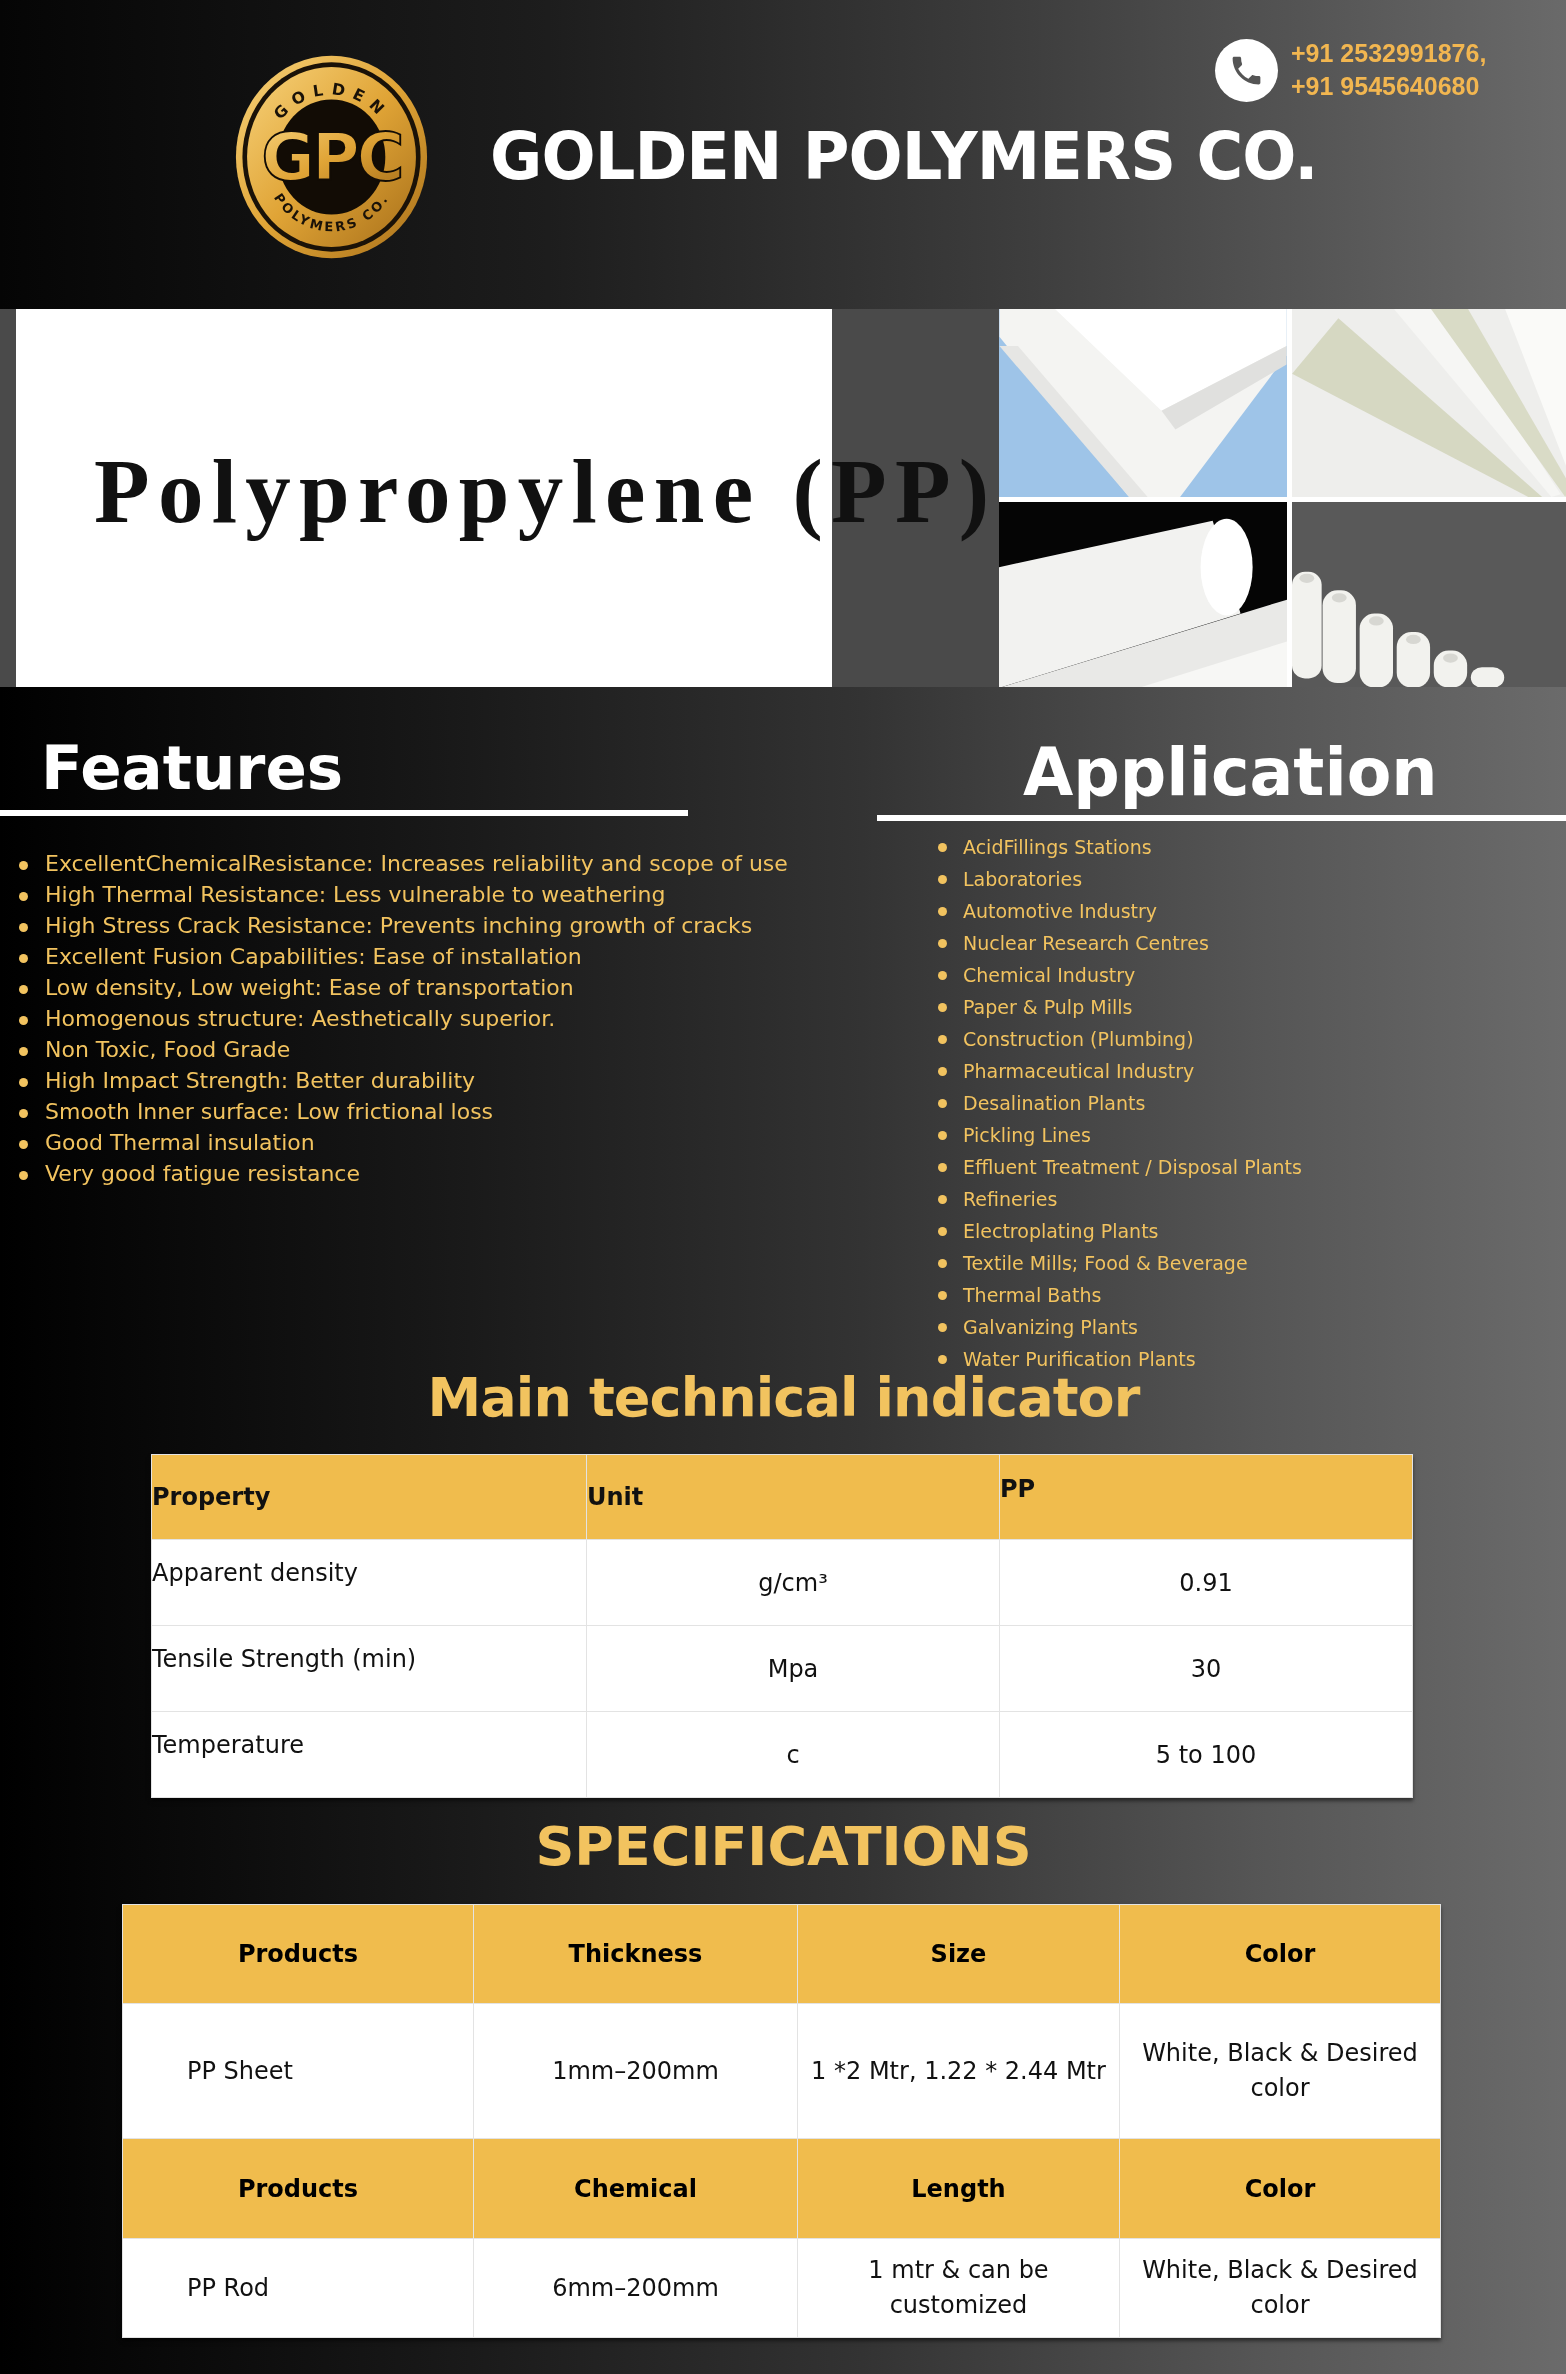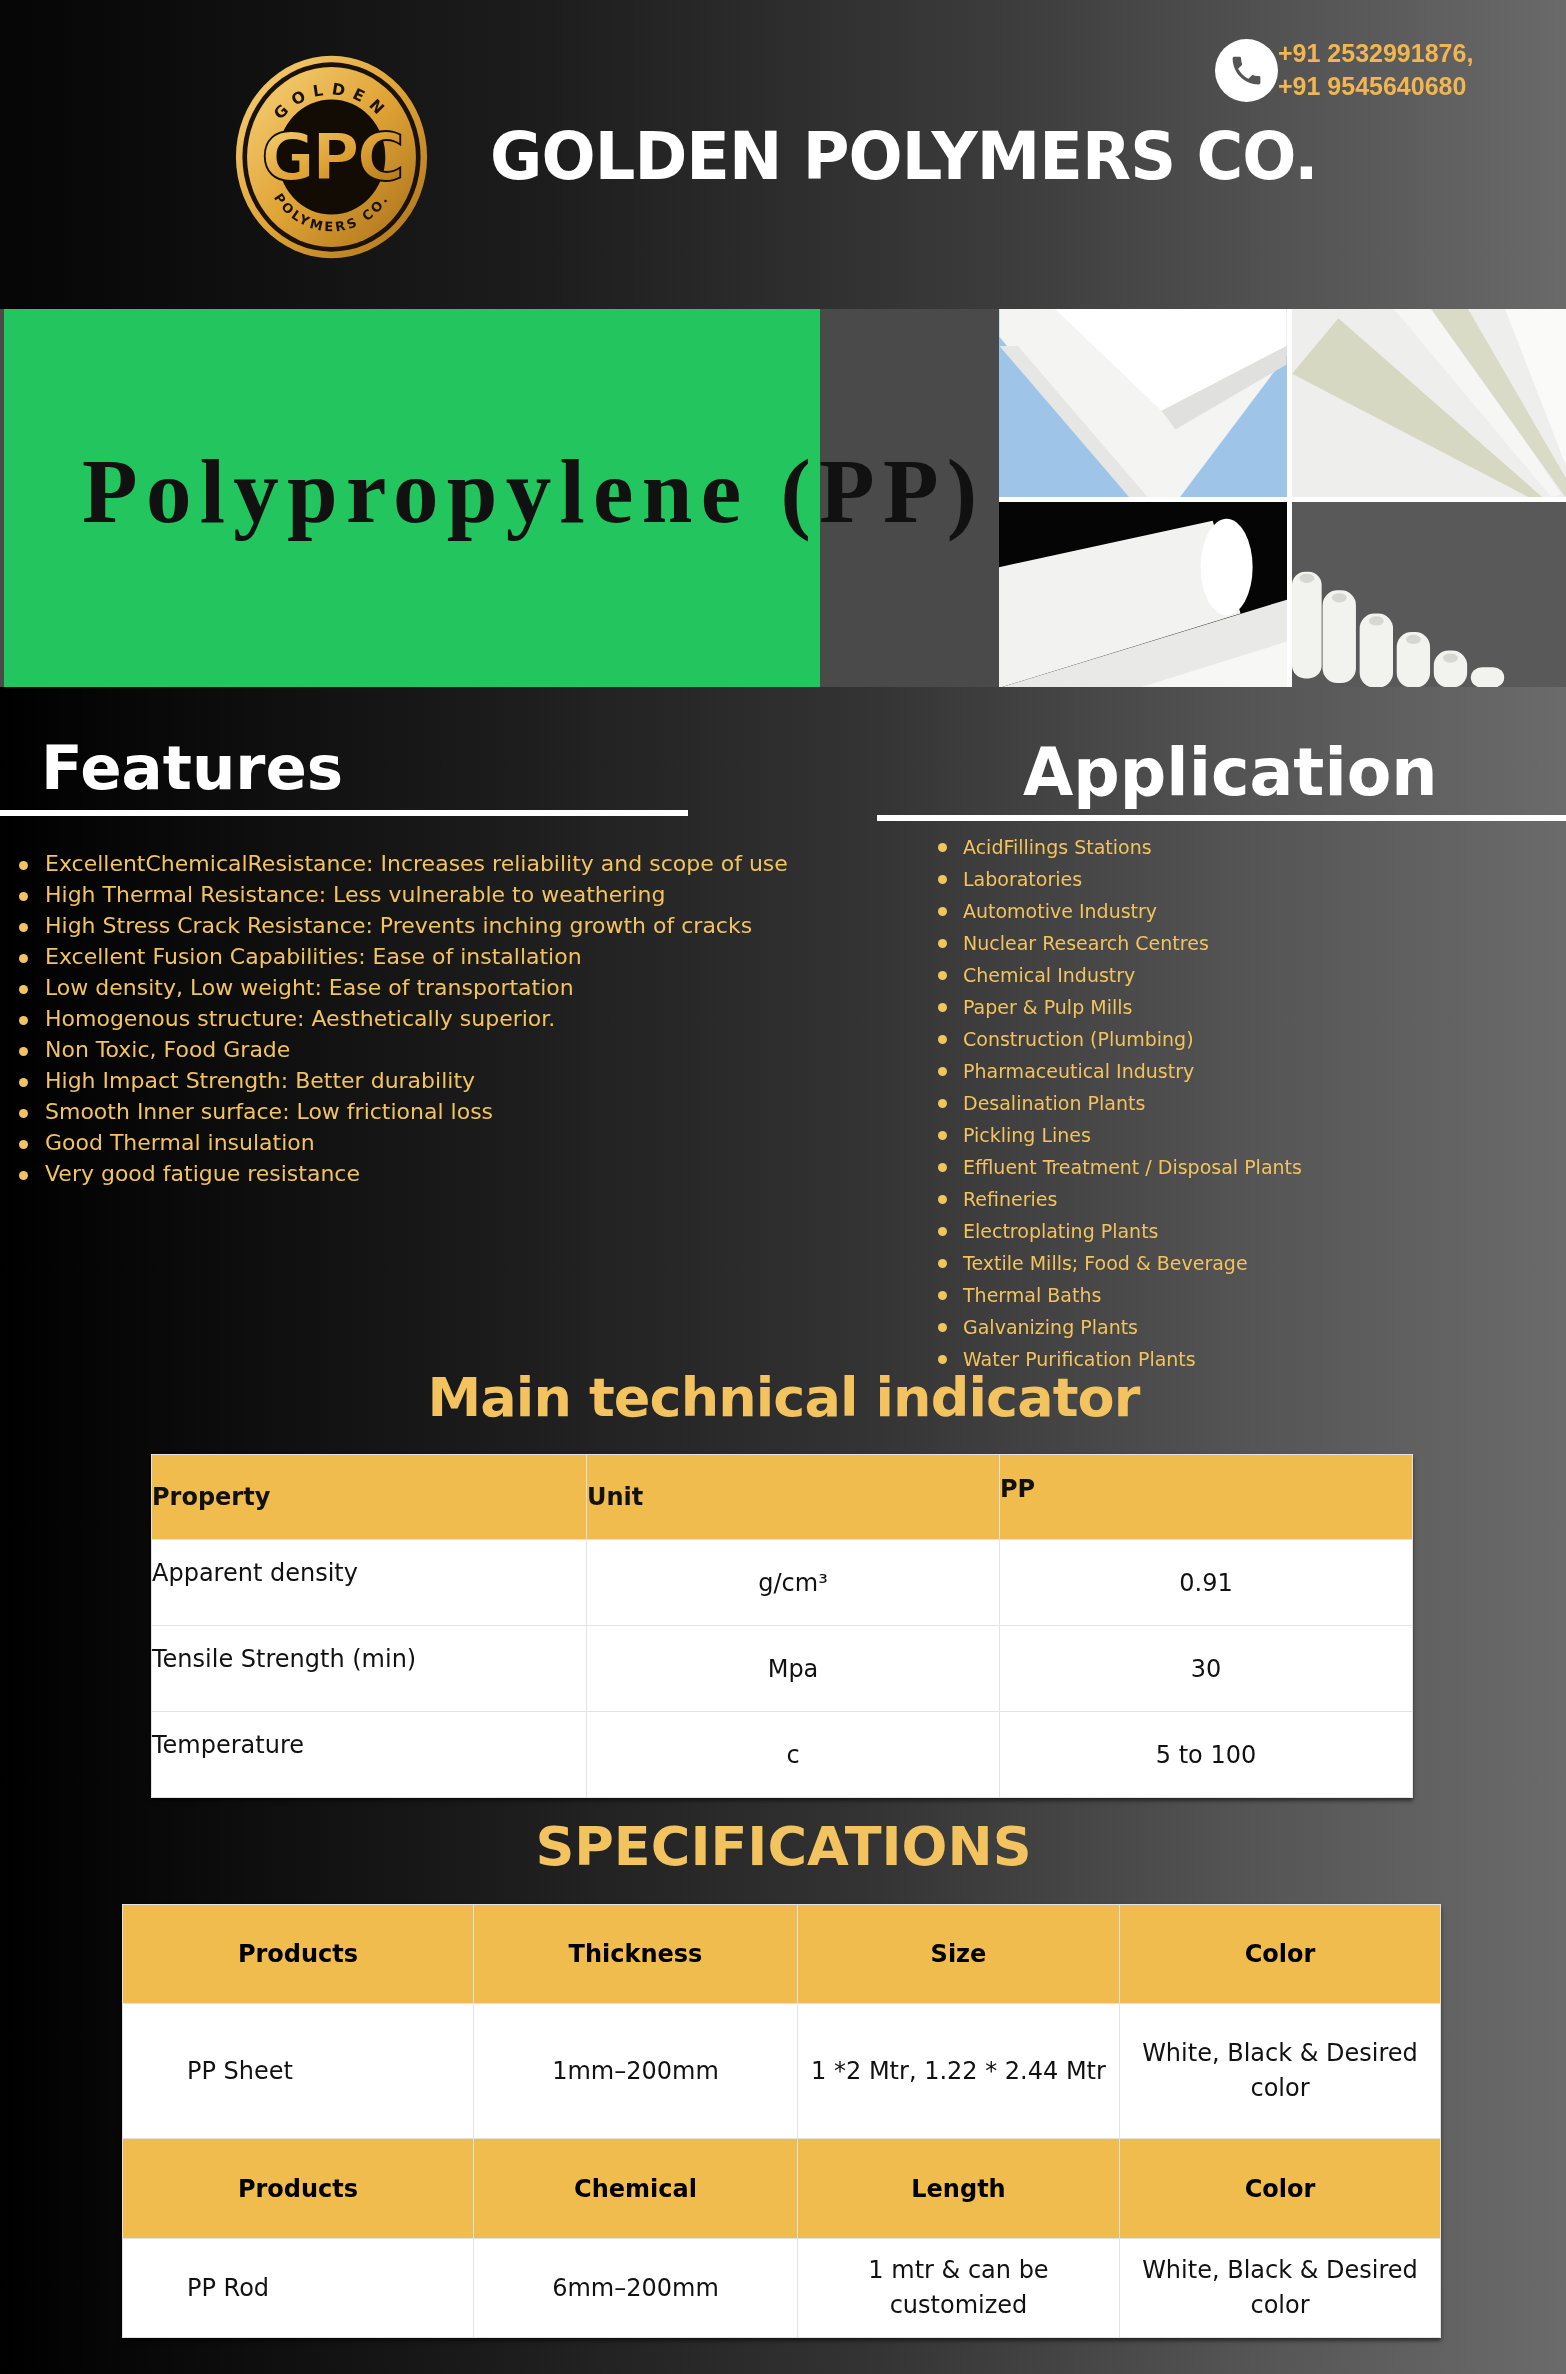--- a/index.html
+++ b/index.html
@@ -15,40 +15,40 @@
       position: absolute; left: 234px; top: 54px; width: 195px; height: 206px;
     }
     .company-name {
       position: absolute; left: 490px; top: 119px;
       font-family: "DejaVu Sans", sans-serif; font-weight: bold;
       font-size: 65px; color: #ffffff; letter-spacing: -0.9px;
       transform: scaleX(0.98); transform-origin: left;
       white-space: nowrap;
     }
     .contact {
-      position: absolute; left: 1215px; top: 37px; display: flex; align-items: center; 
+      position: absolute; left: 1215px; top: 37px; display: flex; align-items: center; gap: 13px;
     }
     .phone-circle {
       width: 63px; height: 63px; border-radius: 50%; background: #fff;
       display: flex; align-items: center; justify-content: center;
     }
     .phone-lines { display: flex; flex-direction: column; }
     .phone-line {
       font-family: "Liberation Sans", sans-serif; font-weight: bold;
       font-size: 25px; color: #f2b650; line-height: 33px; white-space: nowrap;
     }
 
     
     .hero {
       position: absolute; left: 0; top: 309px; width: 1567px; height: 378px;
       background: #4a4a4a;
     }
     .hero-left {
-      position: absolute; left: 4px; top: 0; width: 816px; height: 378px;
-      background: #22c55e;
+      position: absolute; left: 16px; top: 0; width: 816px; height: 378px;
+      background: #ffffff;
     }
     .hero-title {
       position: absolute; left: 78px; top: 130px;
       font-family: "Liberation Serif", "DejaVu Serif", serif; font-weight: bold;
       font-size: 91px; color: #111; letter-spacing: 8.3px; white-space: nowrap;
     }
     .photo-grid {
       position: absolute; left: 999px; top: 0; width: 568px; height: 378px;
       display: grid; grid-template-columns: 288px 278px; grid-template-rows: 188px 186px;
       gap: 4.6px 4.6px; background: #ffffff;

